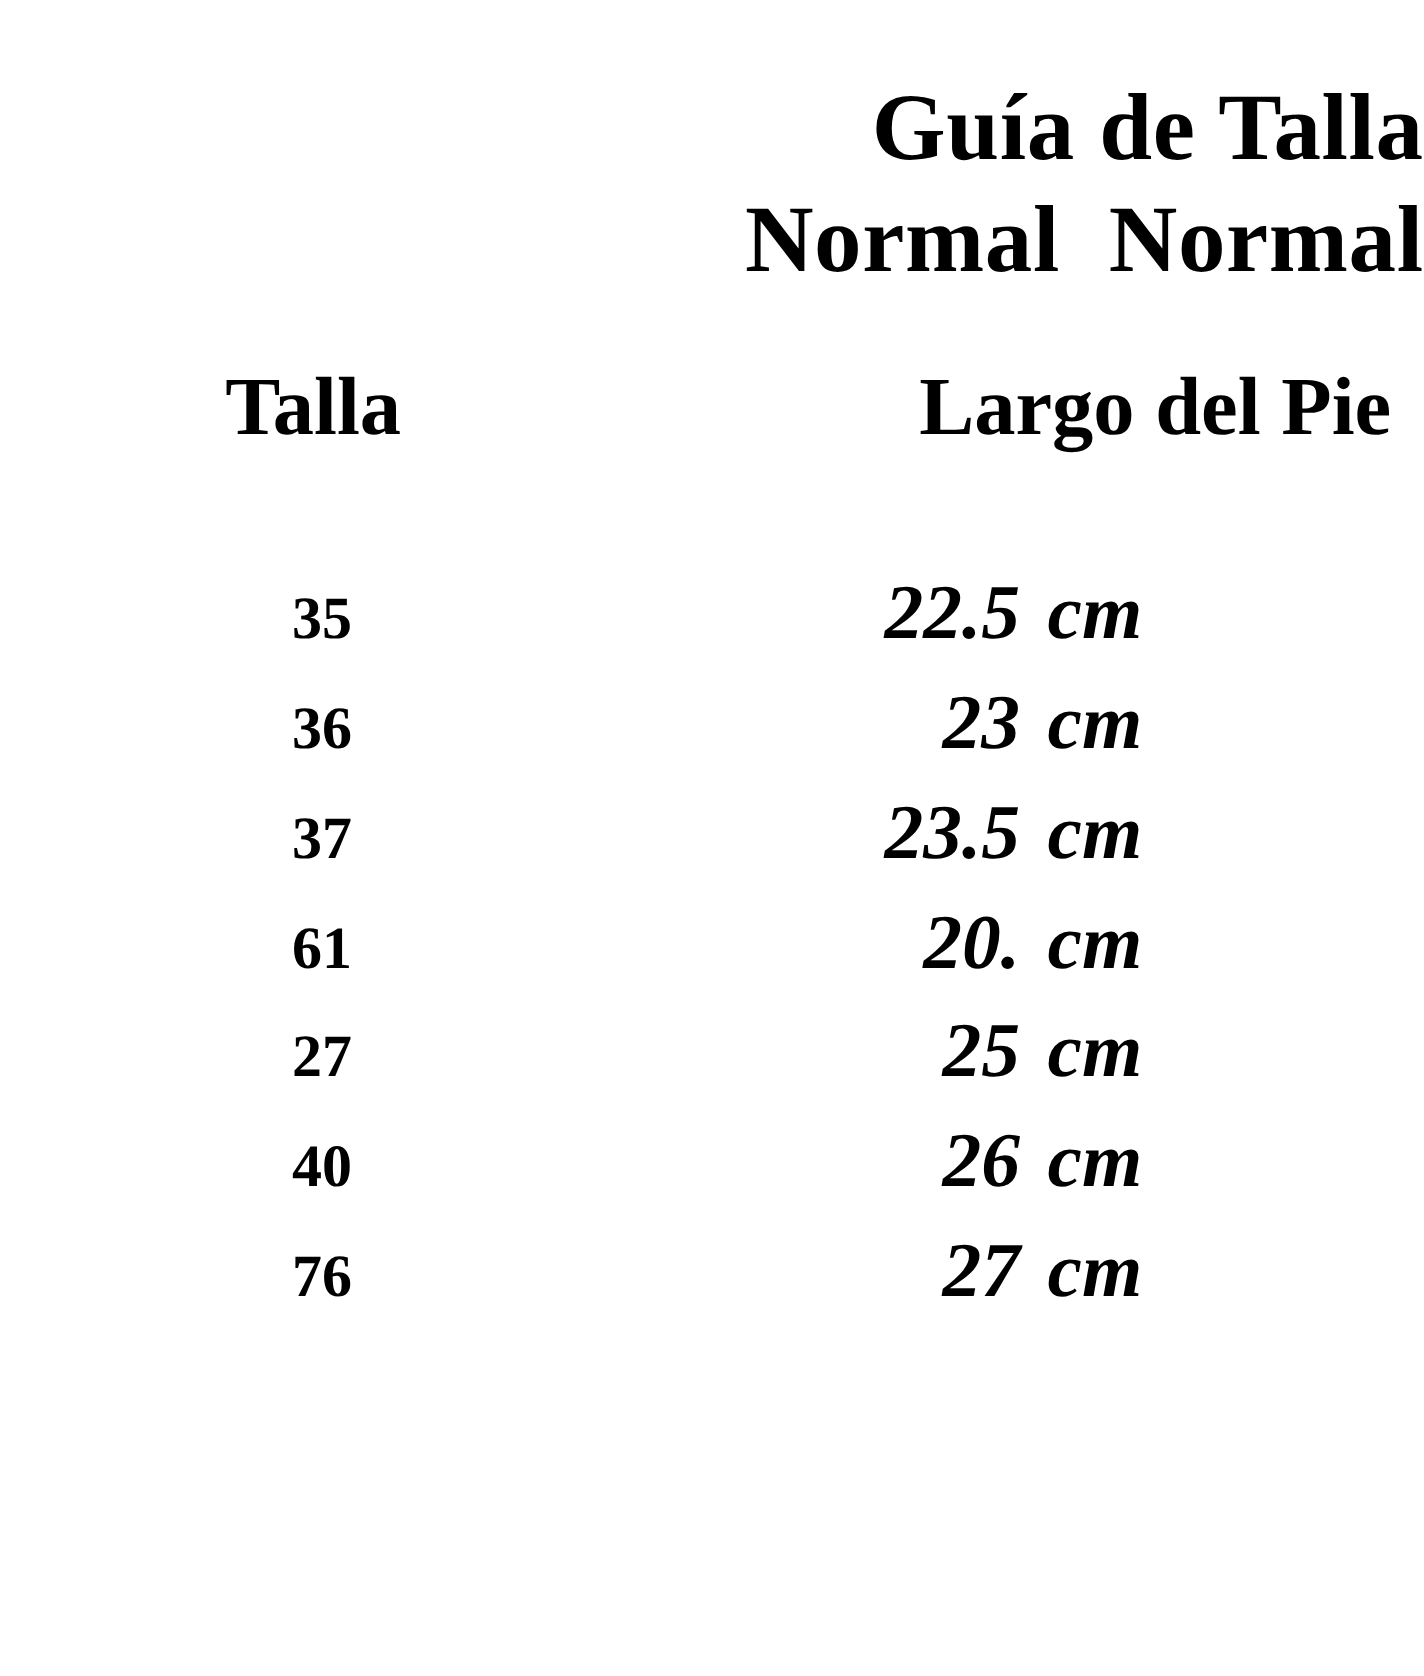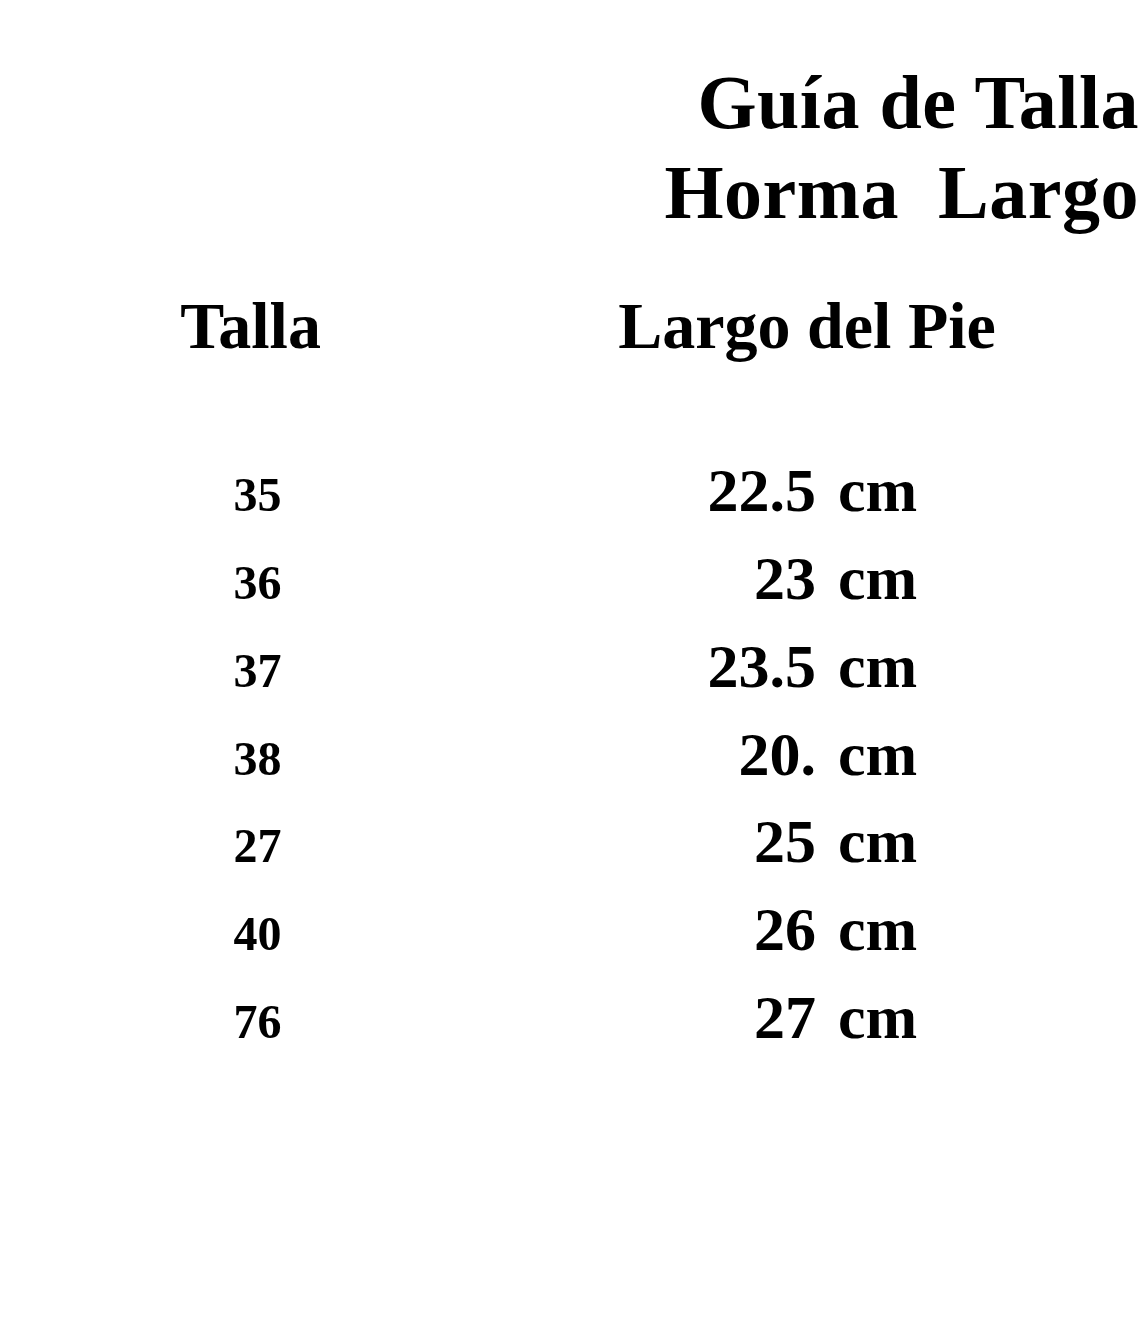--- a/index.html
+++ b/index.html
@@ -63,40 +63,42 @@
   .head-cell {
     font-weight: bold;
     font-size: 66px;
     line-height: 1.05;
   }
   .head-row .col-size {
     padding-left: 0px;
   }
   .head-row .col-length {
     padding-right: 26px;
+    text-align: right;
   }
 
   
   .data-row {
     margin-bottom: 14px;
   }
   .cell-size {
     font-weight: bold;
     font-size: 48px;
     line-height: 1.08;
     padding-left: 14px;
   }
   .cell-length {
     font-weight: bold;
     font-size: 62px;
     line-height: 1.08;
     display: inline-flex;
     justify-content: center;
     align-items: flex-start;
     white-space: pre;
+    font-style: italic;
   }
   .num {
     display: inline-block;
     min-width: 160px;
     text-align: right;
   }
   .unit {
     display: inline-block;
     min-width: 120px;
     text-align: left;
@@ -106,21 +108,21 @@
   .data-row:nth-child(1) .cell-length { font-size: 66px; }
   .data-row .col-length { padding-right: 26px; }
 </style>
 </head>
 <body>
 
 <div class="page">
 
   <div class="title-block">
     <div class="title-line">Guía de Talla</div>
-    <div class="title-line">Horma  Largo</div>
+    <div class="title-line">Normal  Normal</div>
   </div>
 
   <div class="table-wrap">
 
     <div class="row head-row">
       <div class="col-size">
         <span class="head-cell">Talla</span>
       </div>
       <div class="col-length">
         <span class="head-cell">Largo del Pie</span>
@@ -155,21 +157,21 @@
       </div>
       <div class="col-length">
         <span class="cell-length">
           <span class="num">23.5</span><span class="unit">cm</span>
         </span>
       </div>
     </div>
 
     <div class="row data-row">
       <div class="col-size">
-        <span class="cell-size">38</span>
+        <span class="cell-size">61</span>
       </div>
       <div class="col-length">
         <span class="cell-length">
           <span class="num">20.</span><span class="unit">cm</span>
         </span>
       </div>
     </div>
 
     <div class="row data-row">
       <div class="col-size">

